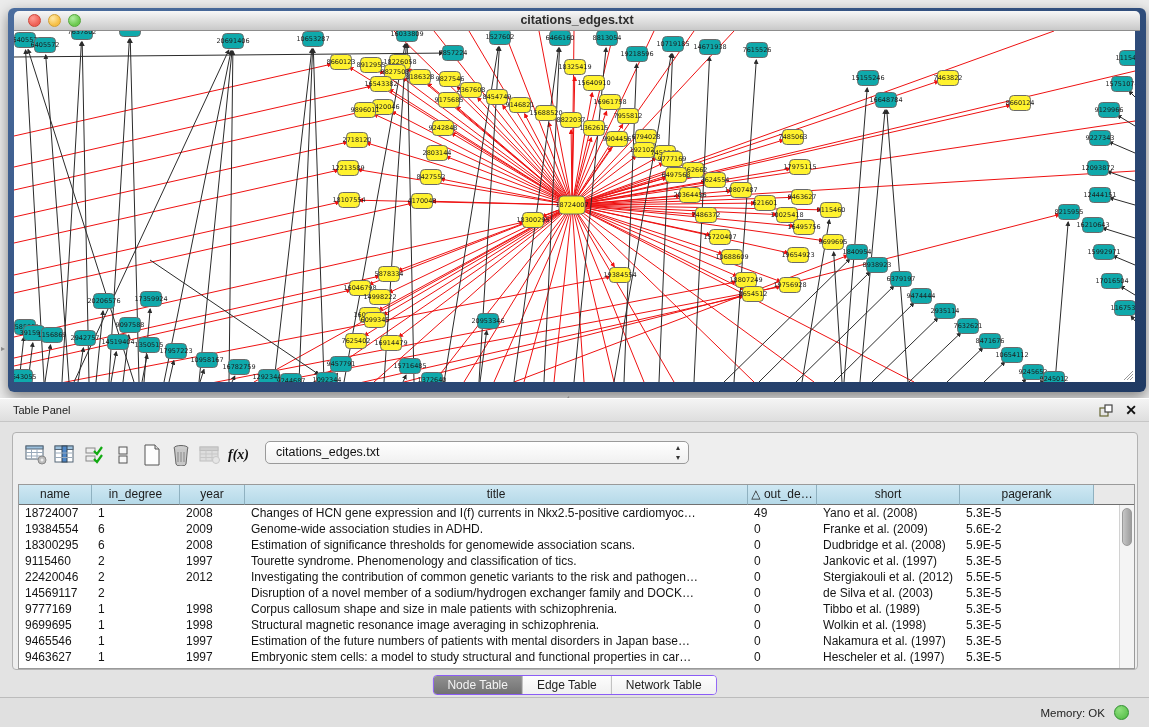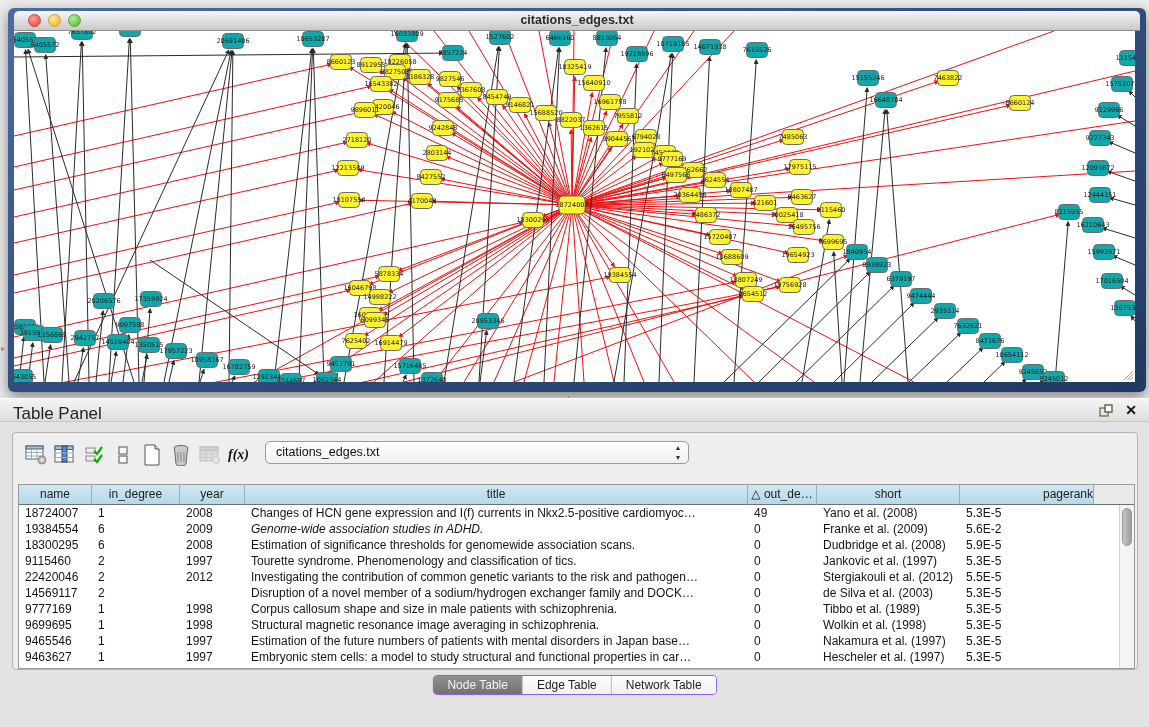--- a/index.html
+++ b/index.html
@@ -8,21 +8,21 @@
 .titlebar{position:absolute;left:6px;top:3px;width:1126px;height:20px;border-radius:5px 5px 0 0;background:linear-gradient(#f7f7f7,#c9c9c9);border-bottom:1px solid #8d8d8d}
 .tl{position:absolute;top:3px;width:13px;height:13px;border-radius:50%}
 .tl-red{left:14px;background:radial-gradient(circle at 35% 30%,#ff9d94,#ee6156 65%);border:1px solid #ce4437}
 .tl-yel{left:34px;background:radial-gradient(circle at 35% 30%,#ffe9a8,#f6bf45 65%);border:1px solid #d19f33}
 .tl-grn{left:54px;background:radial-gradient(circle at 35% 30%,#b4eea4,#6cc94f 65%);border:1px solid #53a73a}
 .wtitle{position:absolute;left:0;right:0;top:2px;text-align:center;font-size:12.5px;font-weight:600;color:#2d2d2d}
 .canvas{position:absolute;left:6px;top:23px;width:1121px;height:351px;background:#fff;overflow:hidden}
 .grip{position:absolute;right:1px;bottom:1px;width:13px;height:13px}
 .panel{position:absolute;left:0;top:398px;width:1149px;height:329px;background:#e3e3e3}
 .panel-header{position:absolute;left:0;top:0;width:100%;height:24px;background:linear-gradient(#f4f4f4,#dedede);border-top:1px solid #fff;border-bottom:1px solid #c6c6c6}
-.ph-title{position:absolute;left:13px;top:5px;font-size:17px;color:#222}
+.ph-title{position:absolute;left:13px;top:5px;font-size:11px;color:#222}
 .ph-float{position:absolute;right:36px;top:5px;width:14px;height:14px}
 .ph-close{position:absolute;right:12px;top:3px;font-size:14px;font-weight:bold;color:#111;line-height:16px}
 .inner{position:absolute;left:12px;top:34px;width:1126px;height:238px;background:#eee;border:1px solid #b2b2b2;border-radius:4px}
 .toolbar{position:absolute;left:8px;top:5px;height:34px;display:flex;align-items:center}
 .tbtn{width:27px;height:32px;display:flex;align-items:center;justify-content:center;background:none;border:none;padding:0;margin:1px}
 .fx{font-family:"Liberation Serif",serif;font-style:italic;font-weight:bold;font-size:14px;color:#111}
 .combo{position:absolute;left:252px;top:8px;width:424px;height:23px;background:linear-gradient(#ffffff,#f0f0f0);border:1px solid #9a9a9a;border-radius:5px}
 .combo-text{position:absolute;left:10px;top:3px;font-size:12.5px;color:#111}
 .combo-arrows{position:absolute;right:8px;top:1px;font-size:8px;color:#333;line-height:10px;text-align:center}
 .tablewrap{position:absolute;left:5px;top:51px;width:1117px;height:185px;border:1px solid #9a9a9a;background:#fff}
@@ -813,38 +813,38 @@
       <div class="combo-arrows">▴<br>▾</div>
     </div>
     <div class="tablewrap">
       <div class="thead">
           <div class="th" style="width: 73px;">name</div>
           <div class="th" style="width: 88px;">in_degree</div>
           <div class="th" style="width: 65px;">year</div>
           <div class="th" style="width: 503px;">title</div>
           <div class="th" style="width: 69px;">△ out_de…</div>
           <div class="th" style="width: 143px;">short</div>
-          <div class="th" style="width: 134px; text-align: right;">pagerank</div>
+          <div class="th" style="width: 134px;">pagerank</div>
           <div class="th-filler"></div>
         </div>
       <div class="tbody">
           <div class="tr">
             <div class="td" style="width: 73px;">18724007</div>
             <div class="td" style="width: 88px;">1</div>
             <div class="td" style="width: 65px;">2008</div>
             <div class="td" style="width: 503px;">Changes of HCN gene expression and I(f) currents in Nkx2.5-positive cardiomyoc…</div>
             <div class="td" style="width: 69px;">49</div>
             <div class="td" style="width: 143px;">Yano et al. (2008)</div>
             <div class="td" style="width: 134px;">5.3E-5</div>
           </div>
           <div class="tr">
             <div class="td" style="width: 73px;">19384554</div>
             <div class="td" style="width: 88px;">6</div>
             <div class="td" style="width: 65px;">2009</div>
-            <div class="td" style="width: 503px; font-style: italic;">Genome-wide association studies in ADHD.</div>
+            <div class="td" style="width: 503px;">Genome-wide association studies in ADHD.</div>
             <div class="td" style="width: 69px;">0</div>
             <div class="td" style="width: 143px;">Franke et al. (2009)</div>
             <div class="td" style="width: 134px;">5.6E-2</div>
           </div>
           <div class="tr">
             <div class="td" style="width: 73px;">18300295</div>
             <div class="td" style="width: 88px;">6</div>
             <div class="td" style="width: 65px;">2008</div>
             <div class="td" style="width: 503px;">Estimation of significance thresholds for genomewide association scans.</div>
             <div class="td" style="width: 69px;">0</div>
@@ -918,13 +918,17 @@
       <div class="vscroll">
         <div class="vthumb"></div>
       </div>
     </div>
   </div>
   <div class="tabsbar">
       <div class="tab active">Node Table</div>
       <div class="tab">Edge Table</div>
       <div class="tab">Network Table</div>
     </div>
+  <div class="statusbar">
+    <span class="memory">Memory: OK</span>
+    <span class="memdot"></span>
+  </div>
 </div>
 
 </body></html>

